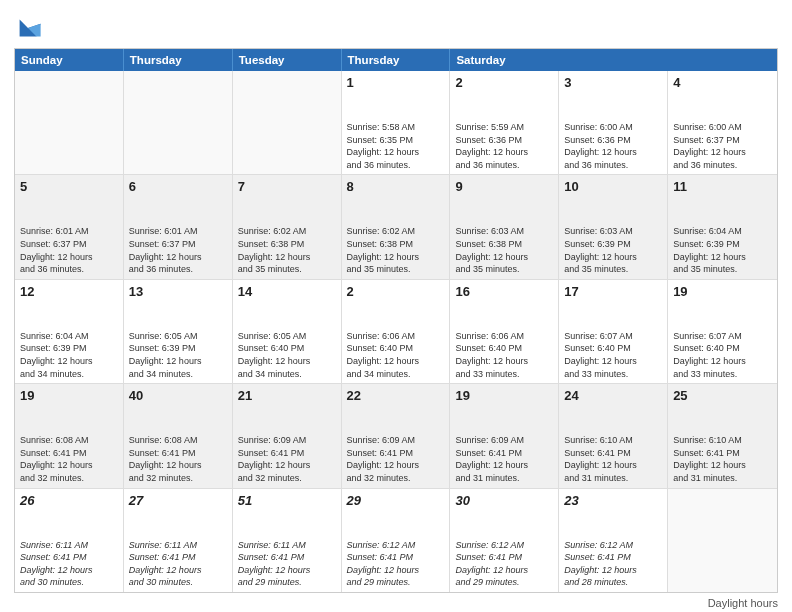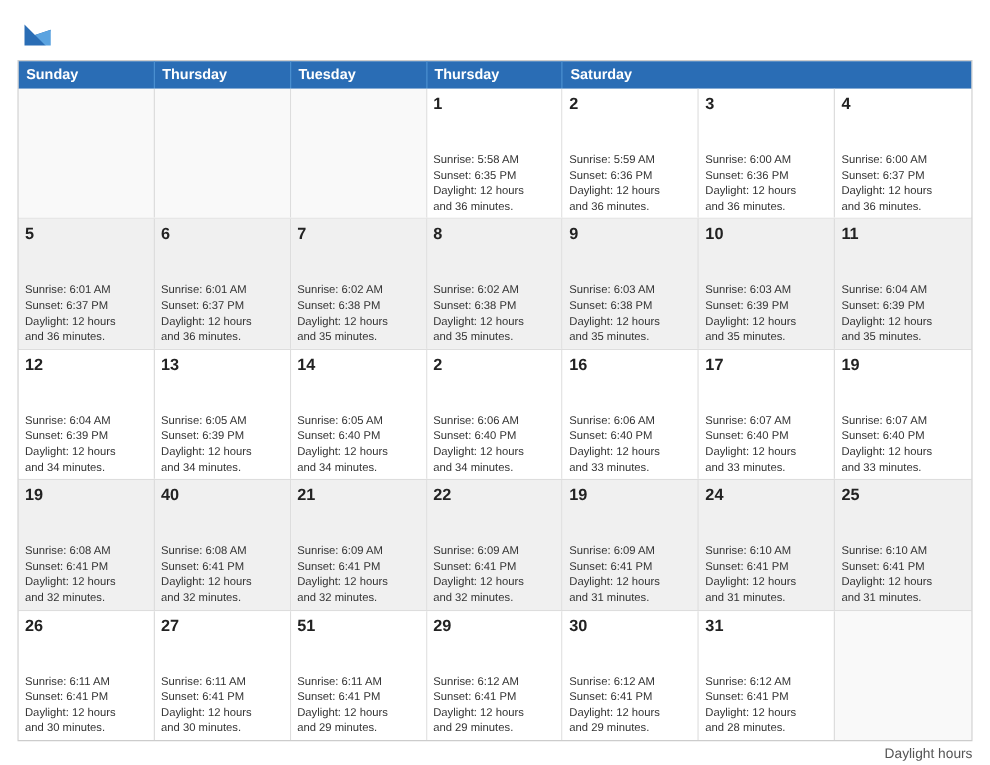--- a/index.html
+++ b/index.html
@@ -85,21 +85,21 @@
       flex: 1;
       display: flex;
       flex-direction: column;
     }
     .cal-row {
       display: grid;
       grid-template-columns: repeat(7, 1fr);
       flex: 1;
       border-bottom: 1px solid #ddd;
     }
-    .cal-row:last-child { border-bottom: none; }
+    .cal-row:last-child { border-bottom: none; font-style: italic; }
     .cal-cell {
       border-right: 1px solid #ddd;
       padding: 4px 5px 3px 5px;
       font-size: 9.5px;
       color: #333;
       vertical-align: top;
       background: #fff;
     }
     .cal-cell:last-child { border-right: none; }
     .cal-cell.empty { background: #f9f9f9; }
@@ -370,21 +370,21 @@
 and 29 minutes.</div>
           </div>
           <div class="cal-cell">
             <span class="day-num">30</span>
             <div class="day-info" style="white-space: pre-line;">Sunrise: 6:12 AM
 Sunset: 6:41 PM
 Daylight: 12 hours
 and 29 minutes.</div>
           </div>
           <div class="cal-cell">
-            <span class="day-num">31</span>
+            <span class="day-num">23</span>
             <div class="day-info" style="white-space: pre-line;">Sunrise: 6:12 AM
 Sunset: 6:41 PM
 Daylight: 12 hours
 and 28 minutes.</div>
           </div>
           <div class="cal-cell empty"></div>
         </div>
       </div>
   </div>
 

